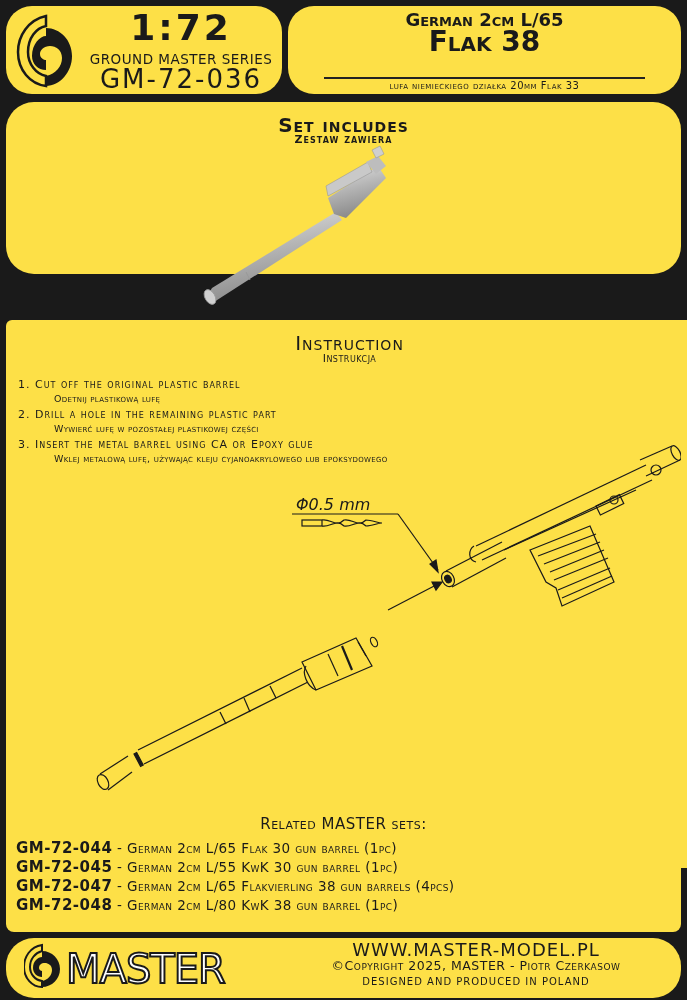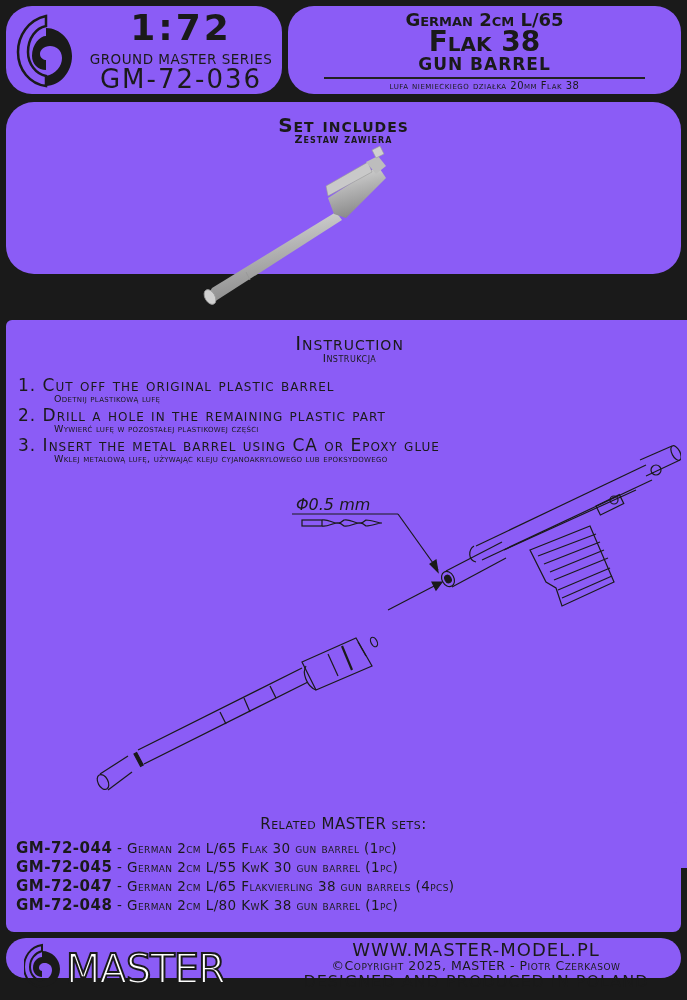--- a/index.html
+++ b/index.html
@@ -1,18 +1,18 @@
 <!DOCTYPE html>
 <html><head>
 <meta charset="utf-8">
 <style>
   html, body { margin:0; padding:0; }
   body { width:687px; height:1000px; background:#1a1a1a; position:relative; overflow:hidden;
          font-family:"DejaVu Sans", sans-serif; color:#1a1a1a; }
-  .panel { position:absolute; background:#8b5cf6; border-radius:26px; }
+  .panel { position:absolute; background:#fde047; border-radius:26px; }
   .sc { font-variant: small-caps; }
   .center { text-align:center; }
 
   
   #hdr-left { left:6px; top:6px; width:276px; height:88px; }
   #hdr-left .logo { position:absolute; left:10px; top:8px; width:58px; height:74px; }
   #hdr-left .scale { position:absolute; left:80px; top:2px; width:190px; text-align:center;
        font-family:"DejaVu Sans", sans-serif; font-weight:bold; font-size:36px; letter-spacing:3px; line-height:40px; }
   #hdr-left .series { position:absolute; left:80px; top:46px; width:190px; text-align:center;
        font-size:13.5px; letter-spacing:0.5px; line-height:14px; }
@@ -31,56 +31,55 @@
   #set-panel { left:6px; top:102px; width:675px; height:172px; border-radius:28px; }
   #set-panel .title { position:absolute; left:0; right:0; top:12px; font-size:20px; font-weight:bold; line-height:22px; letter-spacing:1px; }
   #set-panel .sub { position:absolute; left:0; right:0; top:32px; font-size:11px; font-weight:bold; line-height:12px; letter-spacing:1px; }
   #set-panel svg { position:absolute; left:0; top:0; }
 
   
   #instr-panel { left:6px; top:320px; width:675px; height:548px; border-radius:6px;padding-left:12px; }
   #instr-panel .title { position:absolute; left:0; right:0; top:12px; font-size:20px; line-height:22px; letter-spacing:1px; }
   #instr-panel .sub { position:absolute; left:0; right:0; top:33px; font-size:11px; line-height:12px; letter-spacing:0.5px; }
   .step { position:absolute; left:12px; }
-  .step .en { font-size:17px; line-height:18px; letter-spacing:1px; white-space:nowrap; }
+  .step .en { font-size:11px; line-height:18px; letter-spacing:1px; white-space:nowrap; }
   .step .pl { font-size:9.5px; line-height:10px; padding-left:36px; letter-spacing:0.3px; white-space:nowrap; }
   #instr-panel svg { position:absolute; left:0; top:0; }
 
   
   #rel-panel { left:6px; top:802px; width:675px; height:130px; border-radius:8px; }
   #rel-panel .title { position:absolute; left:0; right:0; top:14px; font-size:15px; line-height:16px; letter-spacing:0.5px; }
   .rel-item { position:absolute; left:10px; font-size:13.5px; line-height:15px; white-space:nowrap; letter-spacing:0.4px; }
   .rel-item .code { font-weight:bold; font-size:15px; letter-spacing:0.5px; }
 
   
-  #footer { left:6px; top:938px; width:675px; height:40px; border-radius:28px; }
+  #footer { left:6px; top:938px; width:675px; height:60px; border-radius:28px; }
   #footer .logo { position:absolute; left:18px; top:5px; width:240px; height:46px; }
   #footer .l1 { position:absolute; left:270px; width:400px; top:2px; font-size:18px; line-height:19px; letter-spacing:1px; text-align:center; }
   #footer .l2 { position:absolute; left:270px; width:400px; top:21px; font-size:12.5px; line-height:14px; letter-spacing:0.5px; text-align:center; }
-  #footer .l3 { position:absolute; left:270px; width:400px; top:37px; font-size:16px; line-height:14px; letter-spacing:1px; text-align:center; }
+  #footer .l3 { position:absolute; left:270px; width:400px; top:37px; font-size:10px; line-height:14px; letter-spacing:1px; text-align:center; }
 </style>
 </head>
 <body>
 
 <div id="hdr-left" class="panel">
   <svg class="logo" viewBox="0 0 58 74">
     <path d="M30 2 C12 6 2 22 2 38 C2 56 14 70 30 72 L30 62 C20 60 12 50 12 38 C12 24 20 14 30 12 Z" fill="none" stroke="#1a1a1a" stroke-width="2.5"></path>
     <path d="M30 14 C44 14 56 26 56 42 C56 58 44 72 30 72 L30 62 C40 60 46 52 46 44 C46 36 40 32 34 32 C28 32 24 36 24 40 C24 44 28 46 30 46 L30 56 C22 56 16 50 16 42 C16 30 24 22 30 22 Z" fill="#1a1a1a"></path>
   </svg>
   <div class="scale">1:72</div>
   <div class="series">GROUND MASTER SERIES</div>
   <div class="code">GM-72-036</div>
 </div>
 
 <div id="hdr-right" class="panel">
   <div class="l1 center sc">German 2cm L/65</div>
   <div class="l2 center sc">Flak 38</div>
-  <div class="l3 center" style="text-transform:uppercase">gun barrel</div>
   <div class="rule"></div>
-  <div class="l4 center sc">lufa niemieckiego działka 20mm Flak 38</div>
+  <div class="l4 center sc">lufa niemieckiego działka 20mm Flak 33</div>
 </div>
 
 <div id="set-panel" class="panel">
   <svg width="675" height="208">
     <defs>
       <linearGradient id="gb" x1="0" y1="0" x2="0.3" y2="1">
         <stop offset="0" stop-color="#e4e4e4"></stop>
         <stop offset="0.5" stop-color="#b5b5b5"></stop>
         <stop offset="1" stop-color="#8a8a8a"></stop>
       </linearGradient>

